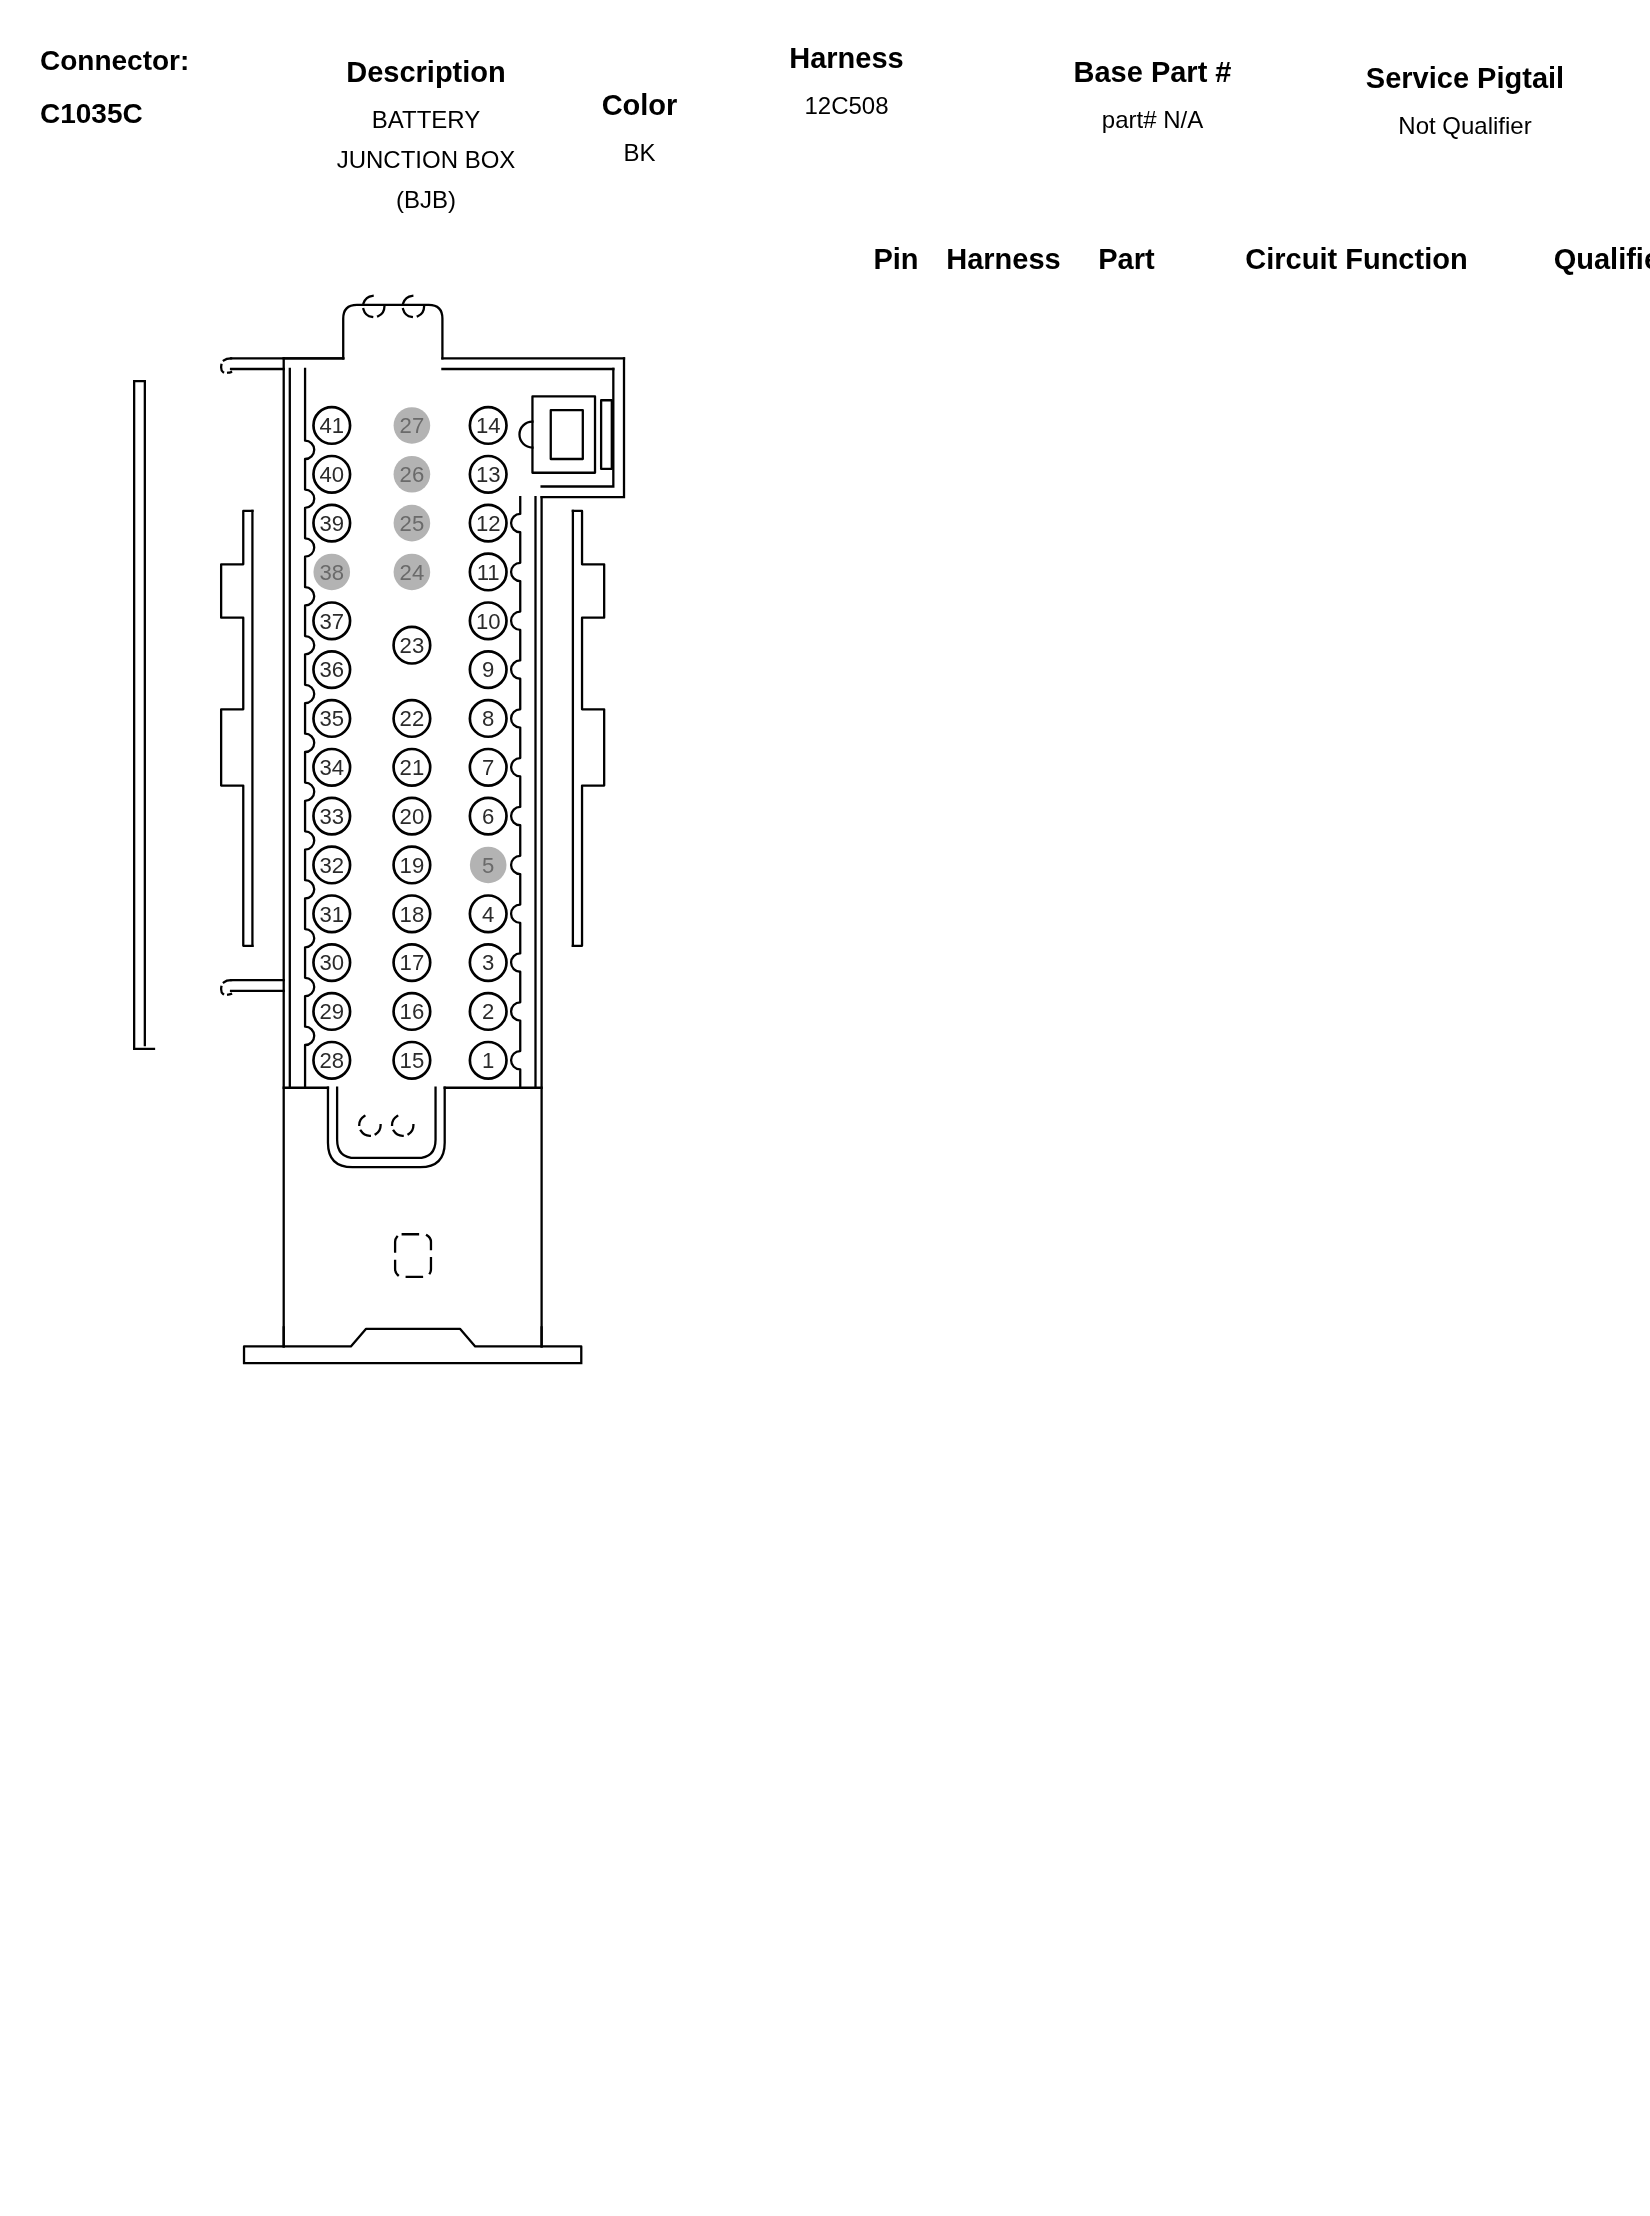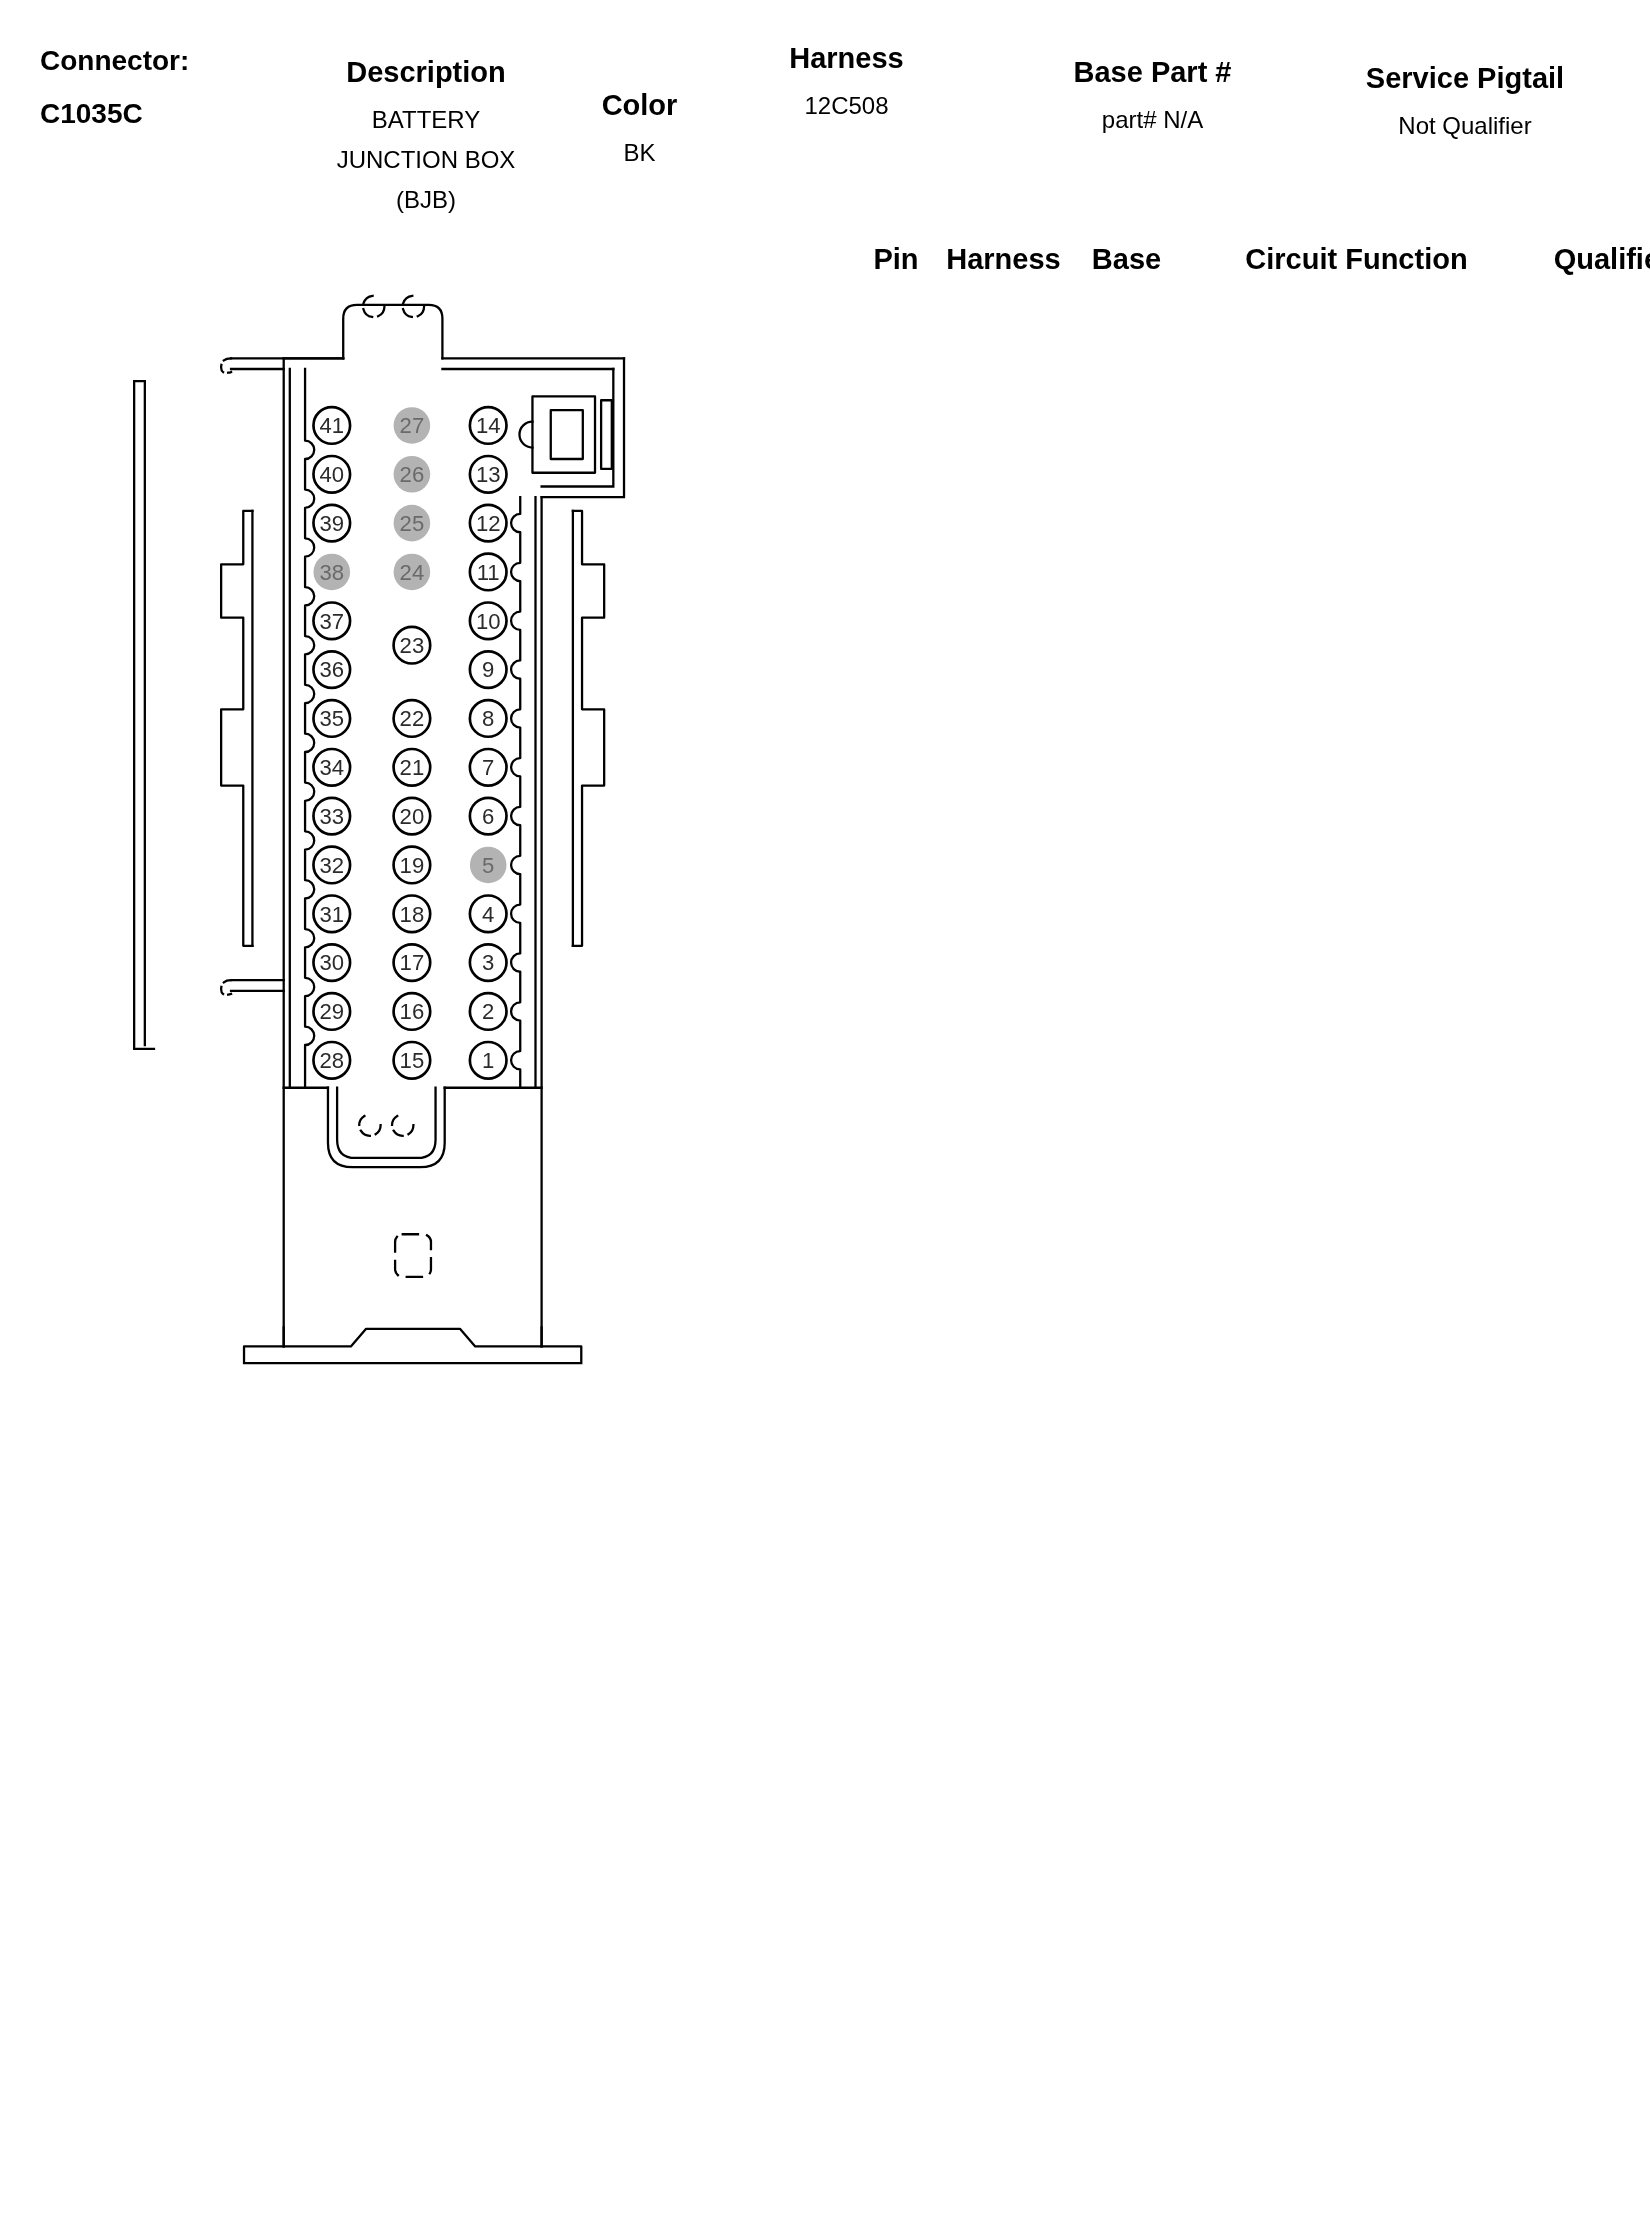--- a/index.html
+++ b/index.html
@@ -213,19 +213,19 @@
       <text x="390" y="956" text-anchor="middle" dy="0.35em" class="pin-num" fill="#2b2b2b">16</text>
       <circle cx="390" cy="1020" r="24" fill="#ffffff" stroke="#000000" stroke-width="3.5"></circle>
       <text x="390" y="1020" text-anchor="middle" dy="0.35em" class="pin-num" fill="#2b2b2b">15</text>
     </g>
 </svg>
 
 <div id="pin-table">
   <div class="thead">
     <div class="th">Pin</div>
     <div class="th">Harness</div>
-    <div class="th">Base</div>
+    <div class="th">Part</div>
     <div class="th">Circuit Function</div>
     <div class="th">Qualifier</div>
   </div>
   <div id="tbody"></div>
 </div>
 
 
 </body></html>

